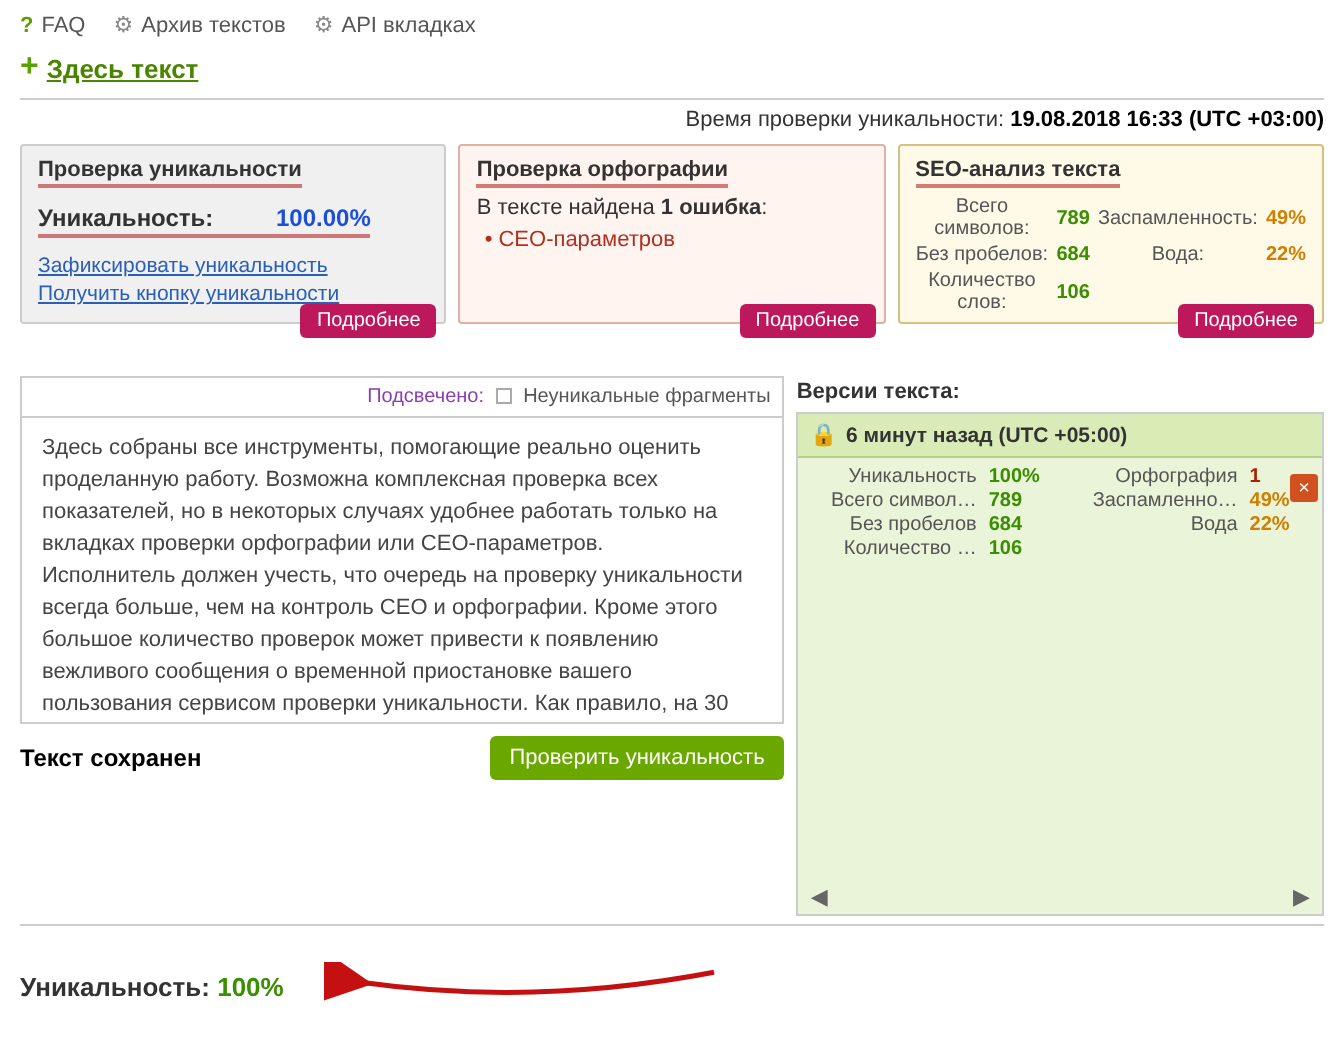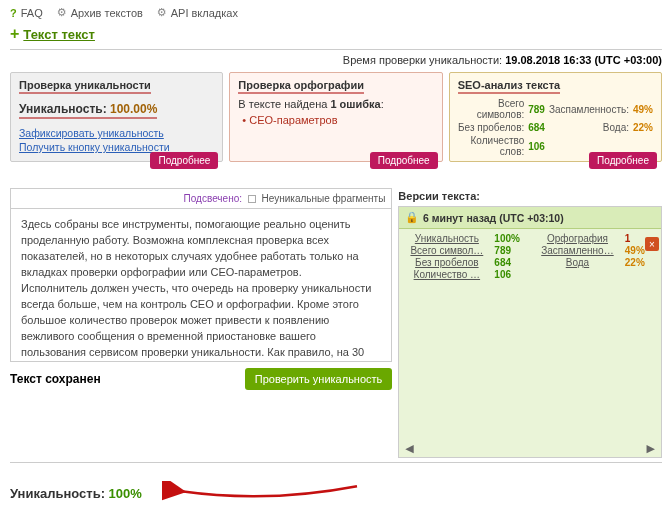--- a/index.html
+++ b/index.html
@@ -85,41 +85,41 @@
     color: #333;
     border-bottom: 2px solid rgba(170,0,0,0.5);
     display: inline-block;
     padding-bottom: 1px;
   }
   .uniq-line {
     font-weight: bold;
     font-size: 12px;
     margin: 4px 0 6px 0;
   }
-  .uniq-val { color: #a16207; }
+  .uniq-val { color: #1d4ed8; margin-left: 28px; }
   .panel-uniq .uniq-line { border-bottom: 2px solid rgba(170,0,0,0.5); display:inline-block; padding-bottom:1px;}
   .panel-links a {
     display: block;
     color: #2a5fb8;
     text-decoration: underline;
     font-size: 10.5px;
     margin: 2px 0;
     cursor: pointer;
   }
   .orfo-sub { font-size: 11px; color: #333; margin-bottom:4px; }
   .orfo-item { color: #b03020; font-size: 11px; margin: 2px 0 2px 4px; }
   .seo-grid {
     display: grid;
     grid-template-columns: 1fr auto 1fr auto;
     column-gap: 4px;
     row-gap: 2px;
     font-size: 10px;
     align-items: center;
   }
-  .seo-label { text-align: right; color: #555; }
+  .seo-label { text-align: center; color: #555; }
   .seo-val { font-weight: bold; }
   .seo-val.green { color: #3a8f00; }
   .seo-val.orange { color: #d08000; }
   .btn-more {
     background: #be185d;
     color: #fff;
     border: none;
     border-radius: 3px;
     font-size: 10px;
     padding: 3px 8px;
@@ -201,21 +201,21 @@
   .version-stats {
     padding: 4px 6px;
     font-size: 10px;
     display: grid;
     grid-template-columns: auto auto auto auto;
     column-gap: 6px;
     row-gap: 1px;
     align-items: center;
     color: #555;
   }
-  .vs-label { text-align: center; text-decoration: underline; }
+  .vs-label { text-align: right; }
   .vs-val { font-weight: bold; }
   .vs-val.green { color: #3a8f00; }
   .vs-val.orange { color: #d08000; }
   .vs-val.red { color: #b02000; }
   .close-btn {
     position: absolute;
     right: 2px;
     top: 30px;
     width: 14px;
     height: 14px;
@@ -267,21 +267,21 @@
       </div>
     <div class="header-link">
         <span class="icon-gear">⚙</span>
         <span>API вкладках</span>
       </div>
   </div>
 </div>
 
 <div class="new-text">
   <span class="plus">+</span>
-  <span class="new-text-link">Текст текст</span>
+  <span class="new-text-link">Здесь текст</span>
 </div>
 <div class="divider"></div>
 
 <div class="timestamp-row">
   <span>Время проверки уникальности:</span>
   <b>19.08.2018 16:33 (UTC +03:00)</b>
 </div>
 
 <div class="panels">
   <div class="panel panel-uniq">
@@ -340,21 +340,21 @@
       <div class="saved">Текст сохранен</div>
       <button class="btn-check">Проверить уникальность</button>
     </div>
   </div>
 
   <div class="right-col">
     <div class="versions-title">Версии текста:</div>
     <div class="versions-box">
       <div class="version-head">
         <span class="lock">🔒</span>
-        <span>6 минут назад  (UTC +03:10)</span>
+        <span>6 минут назад  (UTC +05:00)</span>
       </div>
       <div class="close-btn">×</div>
       <div class="version-stats">
         <div class="vs-label">Уникальность</div>
           <div class="vs-val green">100%</div>
         <div class="vs-label">Орфография</div>
           <div class="vs-val red">1</div>
         <div class="vs-label">Всего символ…</div>
           <div class="vs-val green">789</div>
         <div class="vs-label">Заспамленно…</div>

